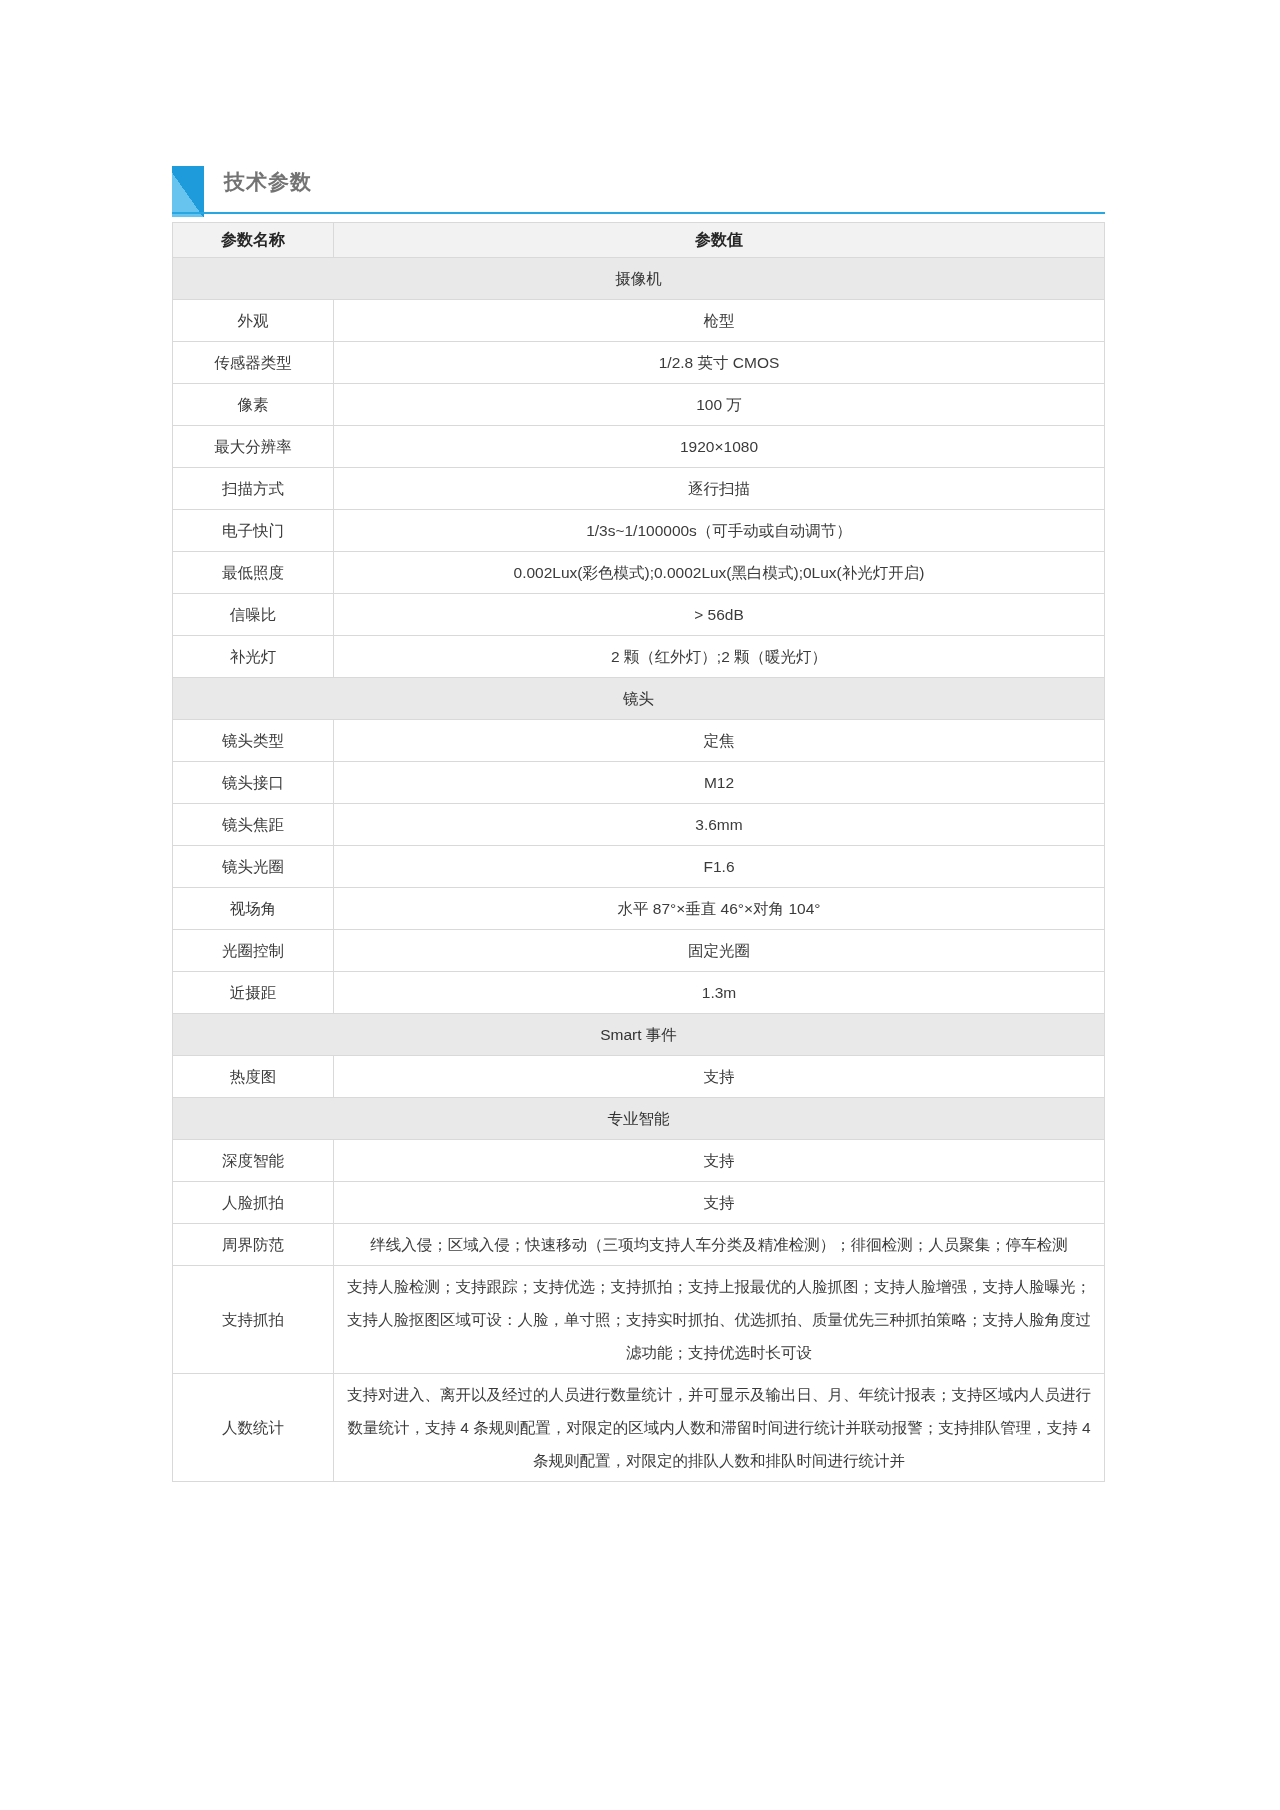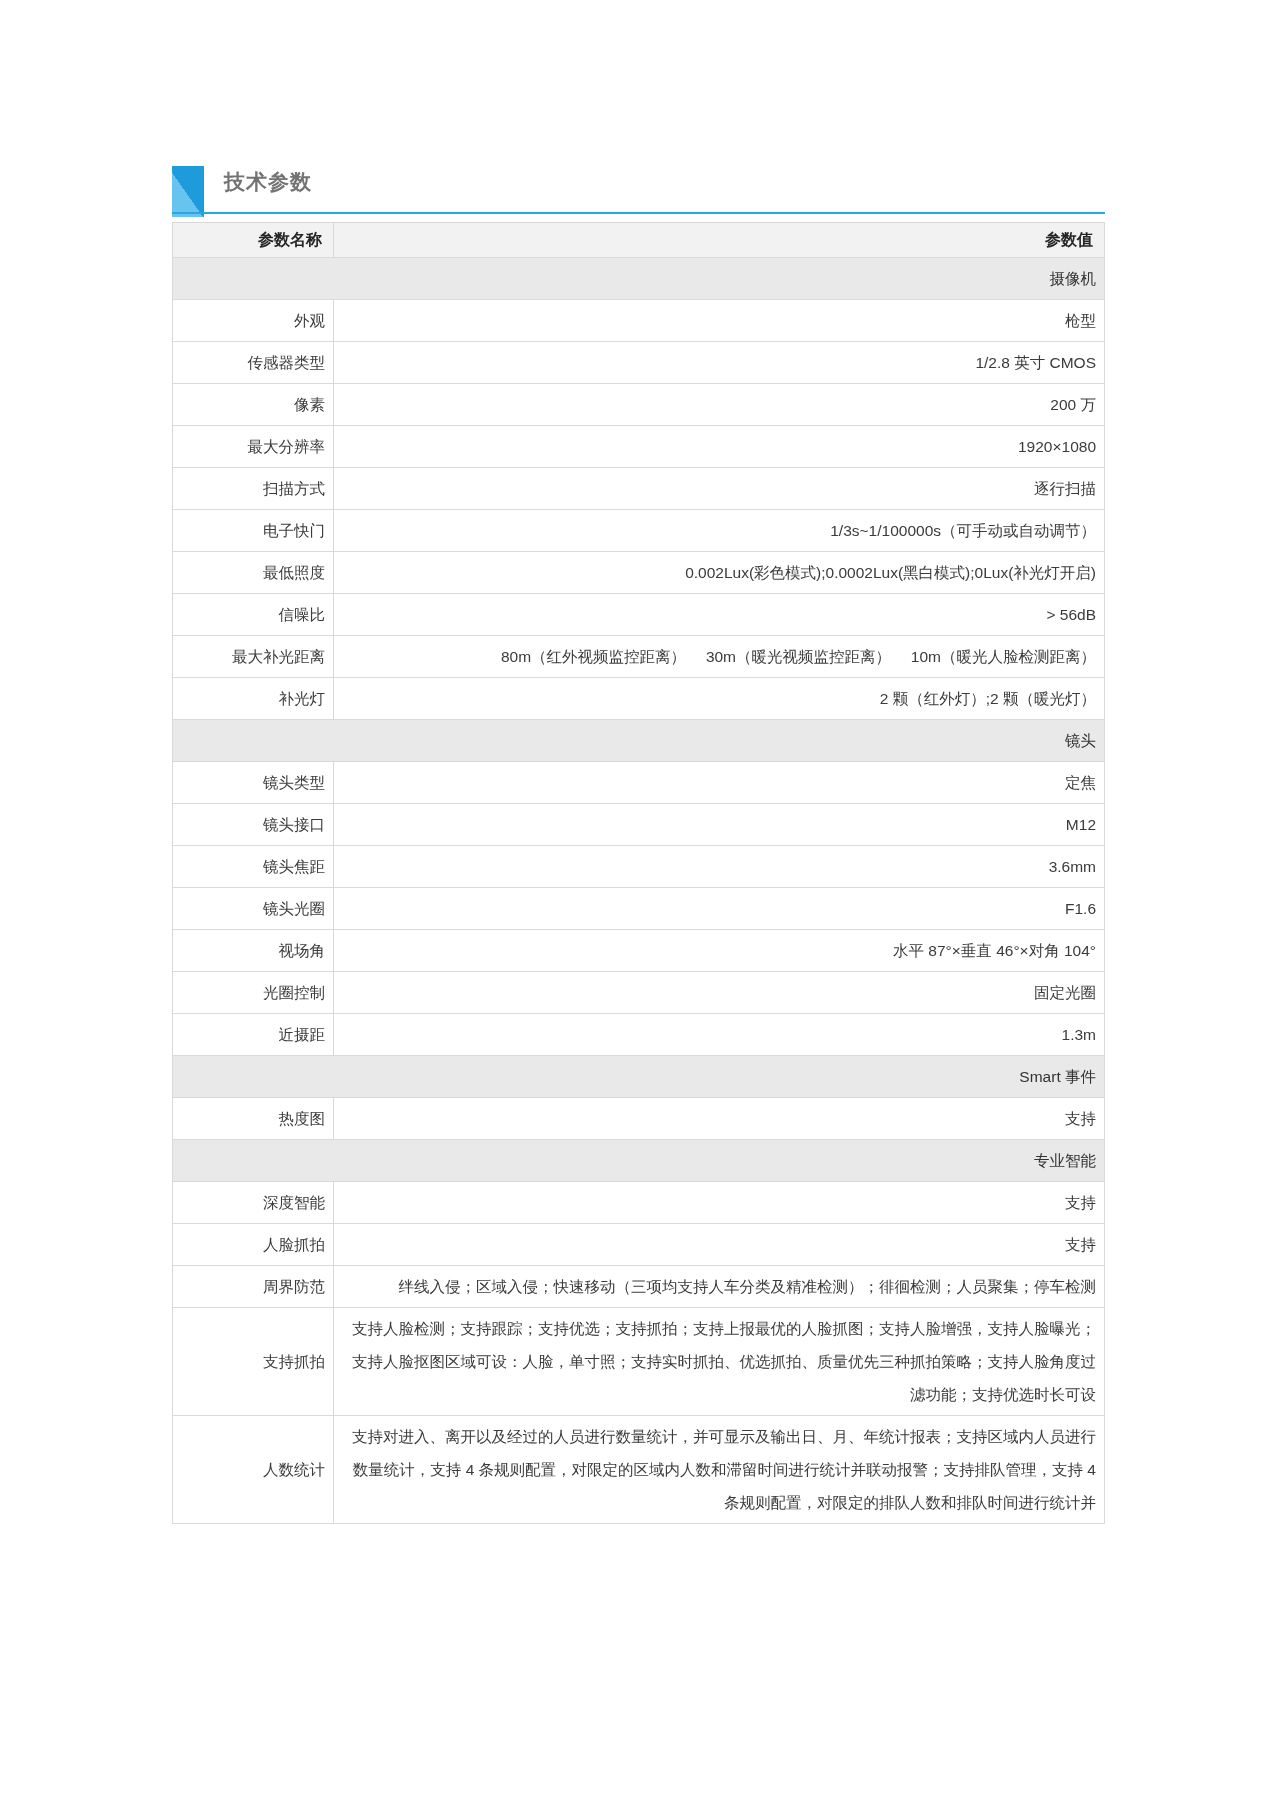--- a/index.html
+++ b/index.html
@@ -52,21 +52,21 @@
     position: absolute;
     top: 222px;
     left: 172px;
     width: 933px;
     border-collapse: collapse;
     table-layout: fixed;
   }
   .spec-table col.c1 { width: 161px; }
   .spec-table th, .spec-table td {
     border: 1px solid #d9d9d9;
-    text-align: right;
+    text-align: center;
     vertical-align: middle;
     font-size: 15.5px;
     color: #3b3b3b;
   }
   .spec-table th {
     font-size: 16px;
     font-weight: bold;
     color: #262626;
     background: #f2f2f2;
     padding: 6px 11px;
@@ -115,21 +115,21 @@
         <tr>
           <td class="name-cell">外观</td>
           <td class="value-cell">枪型</td>
         </tr>
         <tr>
           <td class="name-cell">传感器类型</td>
           <td class="value-cell">1/2.8 英寸 CMOS</td>
         </tr>
         <tr>
           <td class="name-cell">像素</td>
-          <td class="value-cell">200 万</td>
+          <td class="value-cell">100 万</td>
         </tr>
         <tr>
           <td class="name-cell">最大分辨率</td>
           <td class="value-cell">1920×1080</td>
         </tr>
         <tr>
           <td class="name-cell">扫描方式</td>
           <td class="value-cell">逐行扫描</td>
         </tr>
         <tr>
@@ -138,24 +138,20 @@
         </tr>
         <tr>
           <td class="name-cell">最低照度</td>
           <td class="value-cell">0.002Lux(彩色模式);0.0002Lux(黑白模式);0Lux(补光灯开启)</td>
         </tr>
         <tr>
           <td class="name-cell">信噪比</td>
           <td class="value-cell">&gt; 56dB</td>
         </tr>
         <tr>
-          <td class="name-cell">最大补光距离</td>
-          <td class="value-cell">80m（红外视频监控距离）　 30m（暖光视频监控距离）　 10m（暖光人脸检测距离）</td>
-        </tr>
-        <tr>
           <td class="name-cell">补光灯</td>
           <td class="value-cell">2 颗（红外灯）;2 颗（暖光灯）</td>
         </tr>
         <tr class="section-row">
           <td colspan="2">镜头</td>
         </tr>
         <tr>
           <td class="name-cell">镜头类型</td>
           <td class="value-cell">定焦</td>
         </tr>

